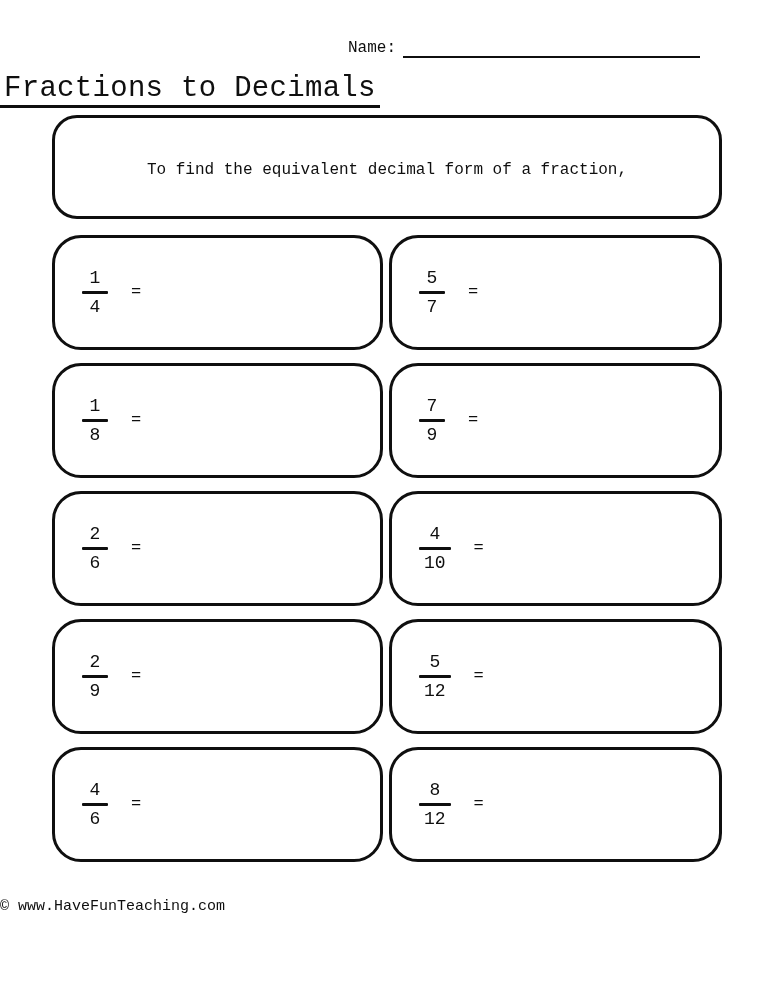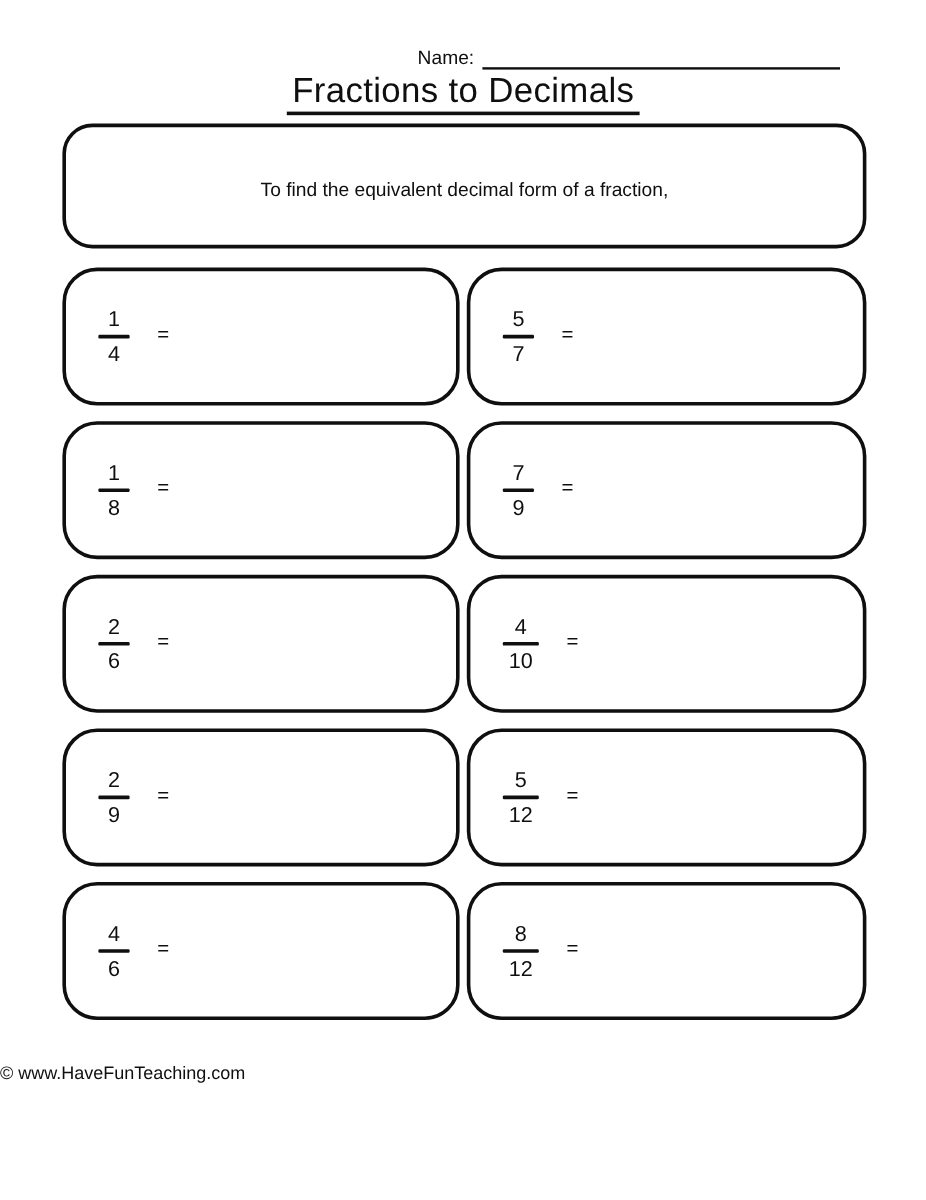--- a/index.html
+++ b/index.html
@@ -7,38 +7,38 @@
     --paper:#ffffff;
   }
   *{ margin:0; padding:0; box-sizing:border-box; }
   html,body{ background:#fff; }
   .page{
     position:relative;
     width:772px;
     height:1000px;
     background:var(--paper);
     color:var(--ink);
-    font-family:Liberation Sans, sans-serif;
+    font-family:Liberation Mono, monospace;
     overflow:hidden;
   }
   
   .name-row{
     display:flex;
     align-items:flex-end;
     padding-top:40px;
     margin:0 72px 0 348px;
   }
   .name-label{ font-size:16px; line-height:1.1; white-space:nowrap; }
   .name-line{
     flex:1;
     border-bottom:2px solid var(--ink);
     margin-left:7px;
     height:17px;
   }
-  .title-wrap{ text-align:center; margin-top:3px; }
+  .title-wrap{ margin-top:15px; }
   .page-title{
     display:inline-block;
     font-size:29px;
     line-height:1.08;
     border-bottom:3px solid var(--ink);
     padding:0 4px 1px 4px;
     letter-spacing:.3px;
   }
   
   .directions{

